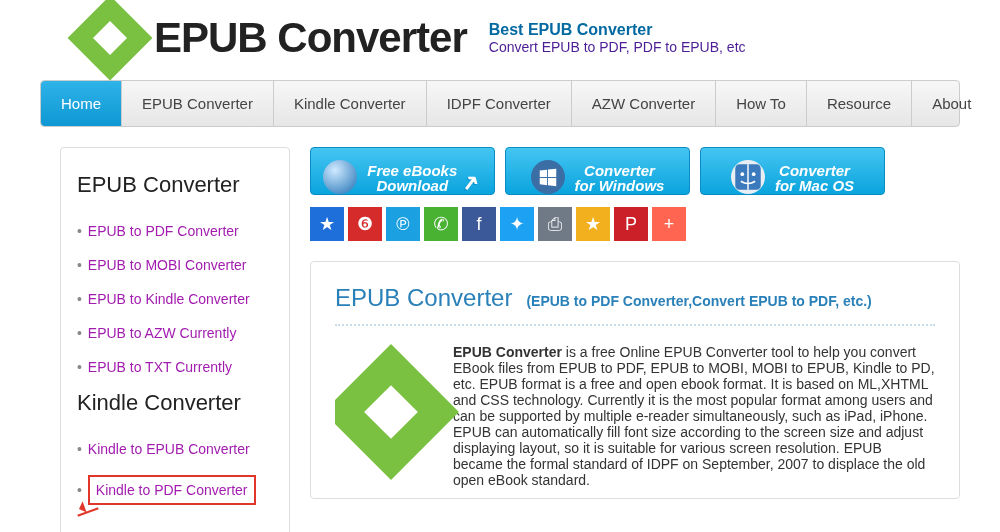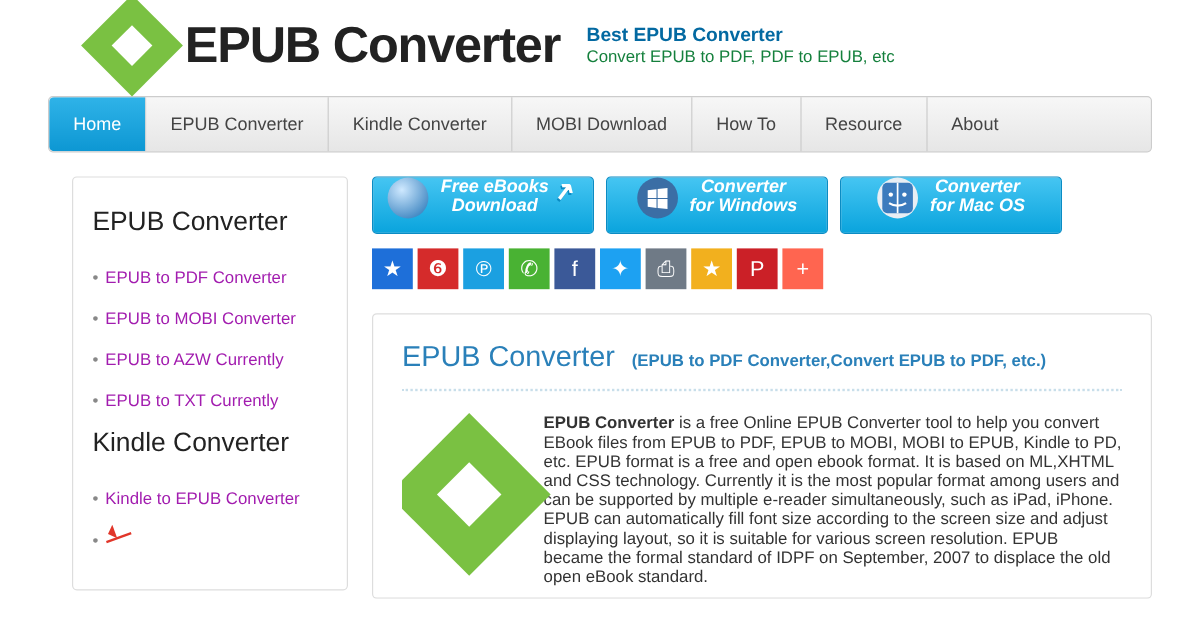--- a/index.html
+++ b/index.html
@@ -6,41 +6,41 @@
 body { font-family: Arial, Helvetica, sans-serif; font-size: 14px; color: #333; background: #fff; width: 1000px; }
 .page { padding: 0 20px; }
 
 .header { display: flex; align-items: center; padding: 8px 60px 12px 60px; gap: 14px; }
 .logo-mark { width: 60px; height: 60px; transform: rotate(45deg); background: #7ac142; display: flex; align-items: center; justify-content: center; }
 .logo-mark::after { content: ""; width: 24px; height: 24px; background: #fff; }
 .logo-wrap { display: flex; align-items: center; gap: 14px; }
 .logo-text { font-size: 42px; font-weight: bold; letter-spacing: -1px; color: #222; }
 .slogan { margin-left: 8px; }
 .slogan-top { color: #0369a1; font-weight: bold; font-size: 16px; }
-.slogan-sub { color: #15803d; font-size: 14px; }
+.slogan-sub { color: #4c1d95; font-size: 14px; }
 
 .nav { display: flex; background: linear-gradient(#f7f7f7,#e6e6e6); border: 1px solid #ccc; border-radius: 4px; margin: 0 20px; }
 .nav-item { padding: 14px 20px; border-right: 1px solid #ccc; color: #444; font-size: 15px; text-align: center; white-space: nowrap; cursor: pointer; flex: 0 0 auto; }
 .nav-item:last-child { border-right: none; }
 .nav-item.active { background: linear-gradient(#2fb3e8,#0d97d3); color: #fff; border-radius: 4px 0 0 4px; }
 
 .body-row { display: flex; padding: 20px 20px 0 40px; gap: 20px; align-items: flex-start; }
 .sidebar { width: 230px; border: 1px solid #ddd; border-radius: 4px; padding: 18px 16px 24px 16px; }
 .sidebar h2 { font-size: 22px; font-weight: normal; color: #222; margin: 6px 0 16px 0; }
 .sidebar ul { list-style: none; }
 .sidebar li { padding: 9px 0; color: #a21caf; font-size: 14px; cursor: pointer; }
 .sidebar li::before { content: "• "; color: #888; margin-right: 2px; }
 .sidebar .hl { border: 2px solid #e1362a; padding: 5px 6px; display: inline-block; }
 .arrow { position: relative; display: inline-block; width: 28px; height: 14px; margin-left: -4px; }
 .arrow::before { content: ""; position: absolute; width: 22px; height: 2px; background: #e1362a; top: 6px; left: 4px; transform: rotate(-20deg); }
 .arrow::after { content: ""; position: absolute; left: 0; top: -2px; border: 6px solid transparent; border-right-color: #e1362a; transform: rotate(-20deg); }
 
 .main { flex: 1; }
 .cta-row { display: flex; gap: 10px; margin-bottom: 12px; }
-.cta { flex: 0 0 auto; width: 185px; height: 48px; background: linear-gradient(#45c5f2,#0aa4dd); border: 1px solid #0a8cc4; border-radius: 4px; display: flex; align-items: flex-start; justify-content: center; gap: 10px; color: #fff; font-weight: bold; font-size: 15px; font-style: italic; text-align: center; line-height: 1.05; cursor: pointer; }
+.cta { flex: 0 0 auto; width: 185px; height: 48px; background: linear-gradient(#45c5f2,#0aa4dd); border: 1px solid #0a8cc4; border-radius: 4px; display: flex; align-items: flex-end; justify-content: center; gap: 10px; color: #fff; font-weight: bold; font-size: 15px; font-style: italic; text-align: center; line-height: 1.05; cursor: pointer; }
 .cta .ico { width: 34px; height: 34px; border-radius: 50%; display: flex; align-items: center; justify-content: center; font-size: 20px; }
 .ico-globe { background: radial-gradient(circle at 35% 30%, #cfe9ff, #1d6fb3); }
 .ico-win { background: #3b6ea5; }
 .ico-win svg { width: 22px; height: 22px; }
 .ico-mac { background: #e8eef4; color: #1d6fb3; }
 .share-row { display: flex; gap: 4px; margin-bottom: 20px; }
 .share { width: 34px; height: 34px; display: flex; align-items: center; justify-content: center; color: #fff; font-size: 18px; cursor: pointer; }
 .content-card { border: 1px solid #ddd; border-radius: 4px; padding: 22px 24px 10px 24px; }
 .card-title-row { display: flex; align-items: baseline; gap: 14px; flex-wrap: wrap; }
 .card-title { color: #2a80b9; font-size: 24px; font-weight: normal; }
@@ -63,39 +63,41 @@
     <div class="slogan">
       <div class="slogan-top">Best EPUB Converter</div>
       <div class="slogan-sub">Convert EPUB to PDF, PDF to EPUB, etc</div>
     </div>
   </div>
 
   <div class="nav" id="nav">
       <div class="nav-item active">Home</div>
       <div class="nav-item">EPUB Converter</div>
       <div class="nav-item">Kindle Converter</div>
-      <div class="nav-item">MOBI Download</div>
+      <div class="nav-item">IDPF Converter</div>
+      <div class="nav-item">AZW Converter</div>
       <div class="nav-item">How To</div>
       <div class="nav-item">Resource</div>
       <div class="nav-item">About</div>
     </div>
 
   <div class="body-row">
     <div class="sidebar" id="sidebar">
         <h2>EPUB Converter</h2>
         <ul>
           <li>EPUB to PDF Converter</li>
           <li>EPUB to MOBI Converter</li>
+          <li>EPUB to Kindle Converter</li>
           <li>EPUB to AZW Currently</li>
           <li>EPUB to TXT Currently</li>
         </ul>
         <h2>Kindle Converter</h2>
         <ul>
           <li>Kindle to EPUB Converter</li>
-          <li><span class="arrow"></span></li>
+          <li><span class="hl">Kindle to PDF Converter</span><span class="arrow"></span></li>
         </ul>
       </div>
 
     <div class="main">
       <div class="cta-row" id="cta-row">
           <div class="cta">
             <div class="ico ico-globe"></div>
             <div>Free eBooks<br>Download</div>
             <span style="font-size: 22px; color: rgb(255, 255, 255); margin-left: -4px; text-shadow: rgb(10, 140, 196) 1px 1px 0px; transform: scaleX(-1);">↖</span>
           </div>

